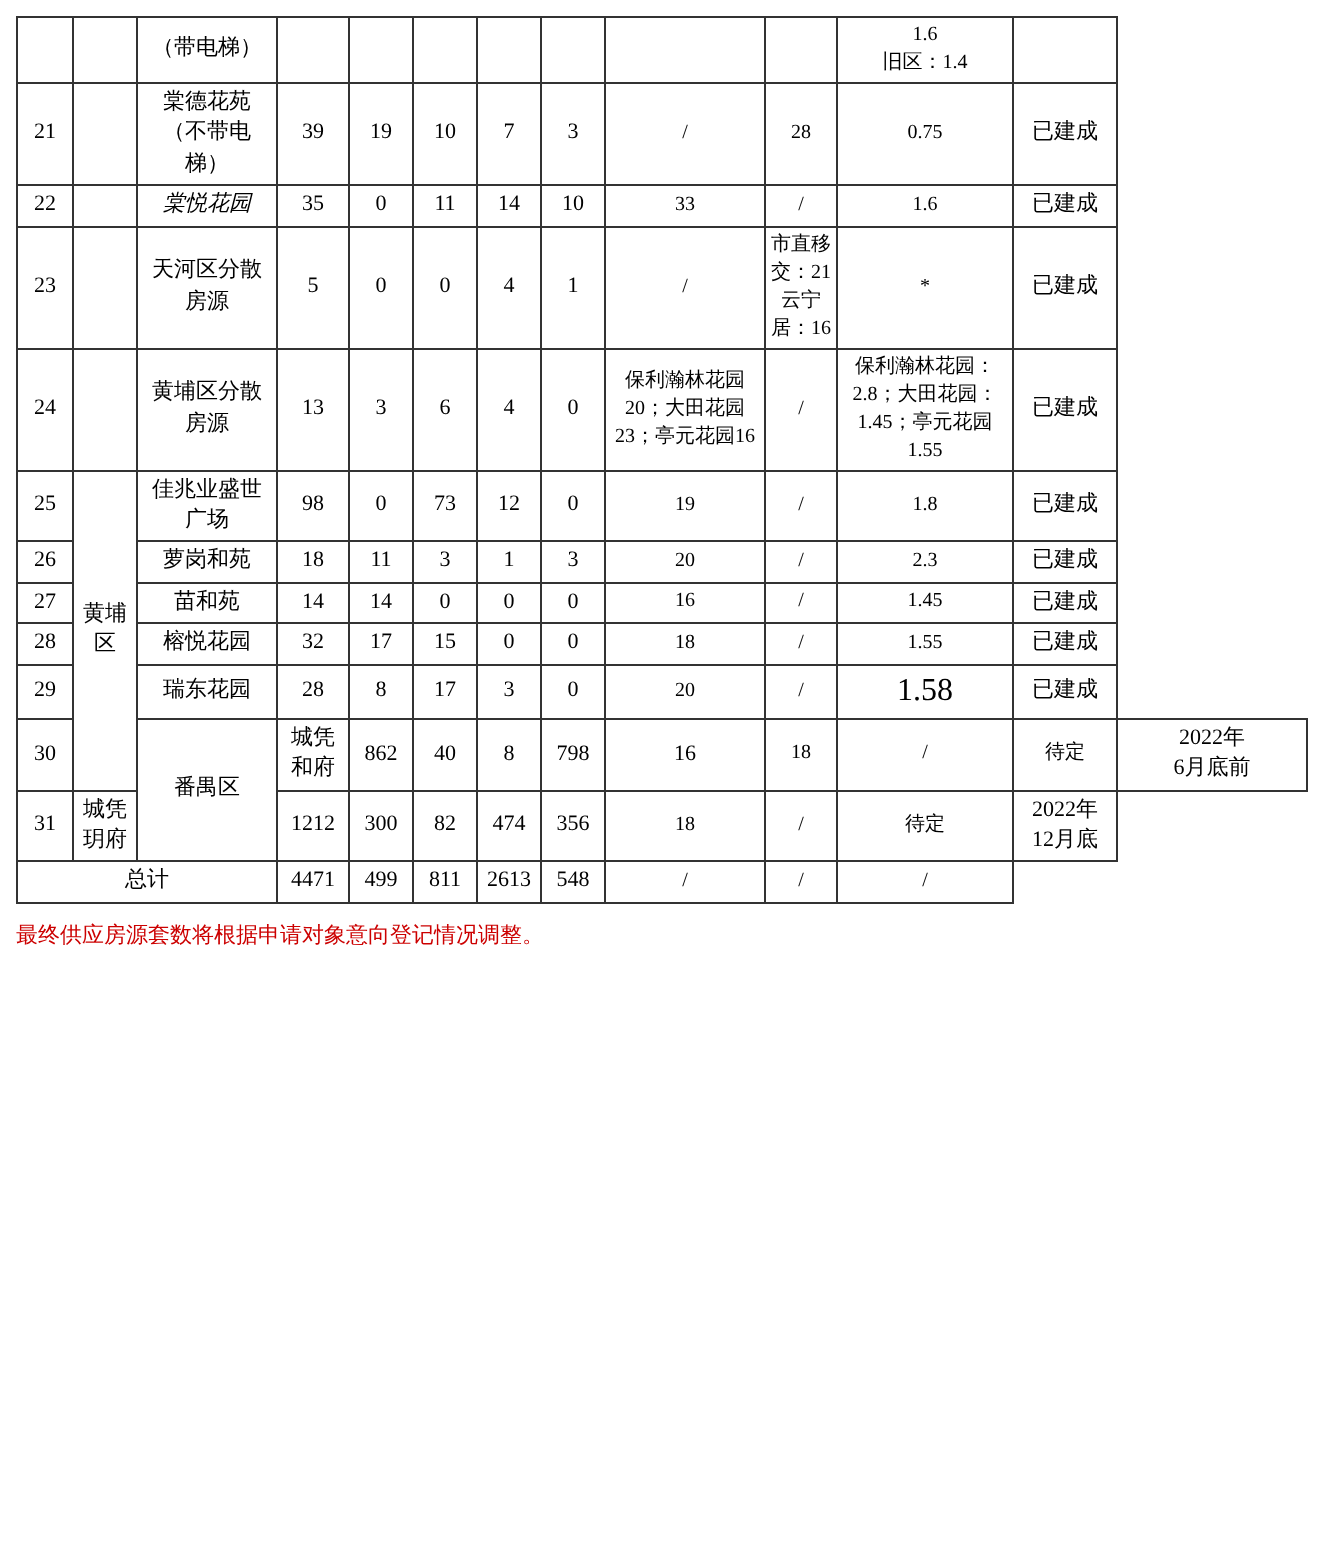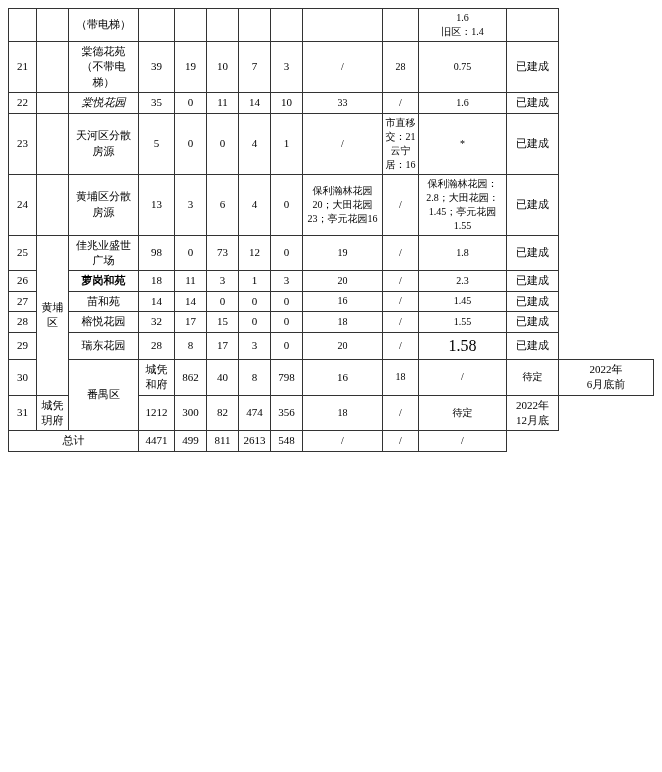--- a/index.html
+++ b/index.html
@@ -139,21 +139,21 @@
         <td>73</td>
         <td>12</td>
         <td>0</td>
         <td style="font-size: 10px;">19</td>
         <td style="font-size: 10px; white-space: pre-line;">/</td>
         <td style="font-size: 10px; white-space: pre-line;">1.8</td>
         <td style="white-space: pre-line;">已建成</td>
       </tr>
       <tr>
         <td>26</td>
-        <td style="white-space: pre-line; font-weight: bold;">萝岗和苑</td>
+        <td style="white-space: pre-line;">萝岗和苑</td>
         <td>18</td>
         <td>11</td>
         <td>3</td>
         <td>1</td>
         <td>3</td>
         <td style="font-size: 10px;">20</td>
         <td style="font-size: 10px; white-space: pre-line;">/</td>
         <td style="font-size: 10px; white-space: pre-line;">2.3</td>
         <td style="white-space: pre-line;">已建成</td>
       </tr>
@@ -233,13 +233,16 @@
         <td>2613</td>
         <td>548</td>
         <td style="font-size: 10px;">/</td>
         <td style="font-size: 10px; white-space: pre-line;">/</td>
         <td style="font-size: 10px; white-space: pre-line;">/</td>
       </tr>
     </tbody>
 </table>
 
 <div class="note-section">
+  <p class="note-red">
+    最终供应房源套数将根据申请对象意向登记情况调整。
+  </p>
 </div>
 
 </body></html>

